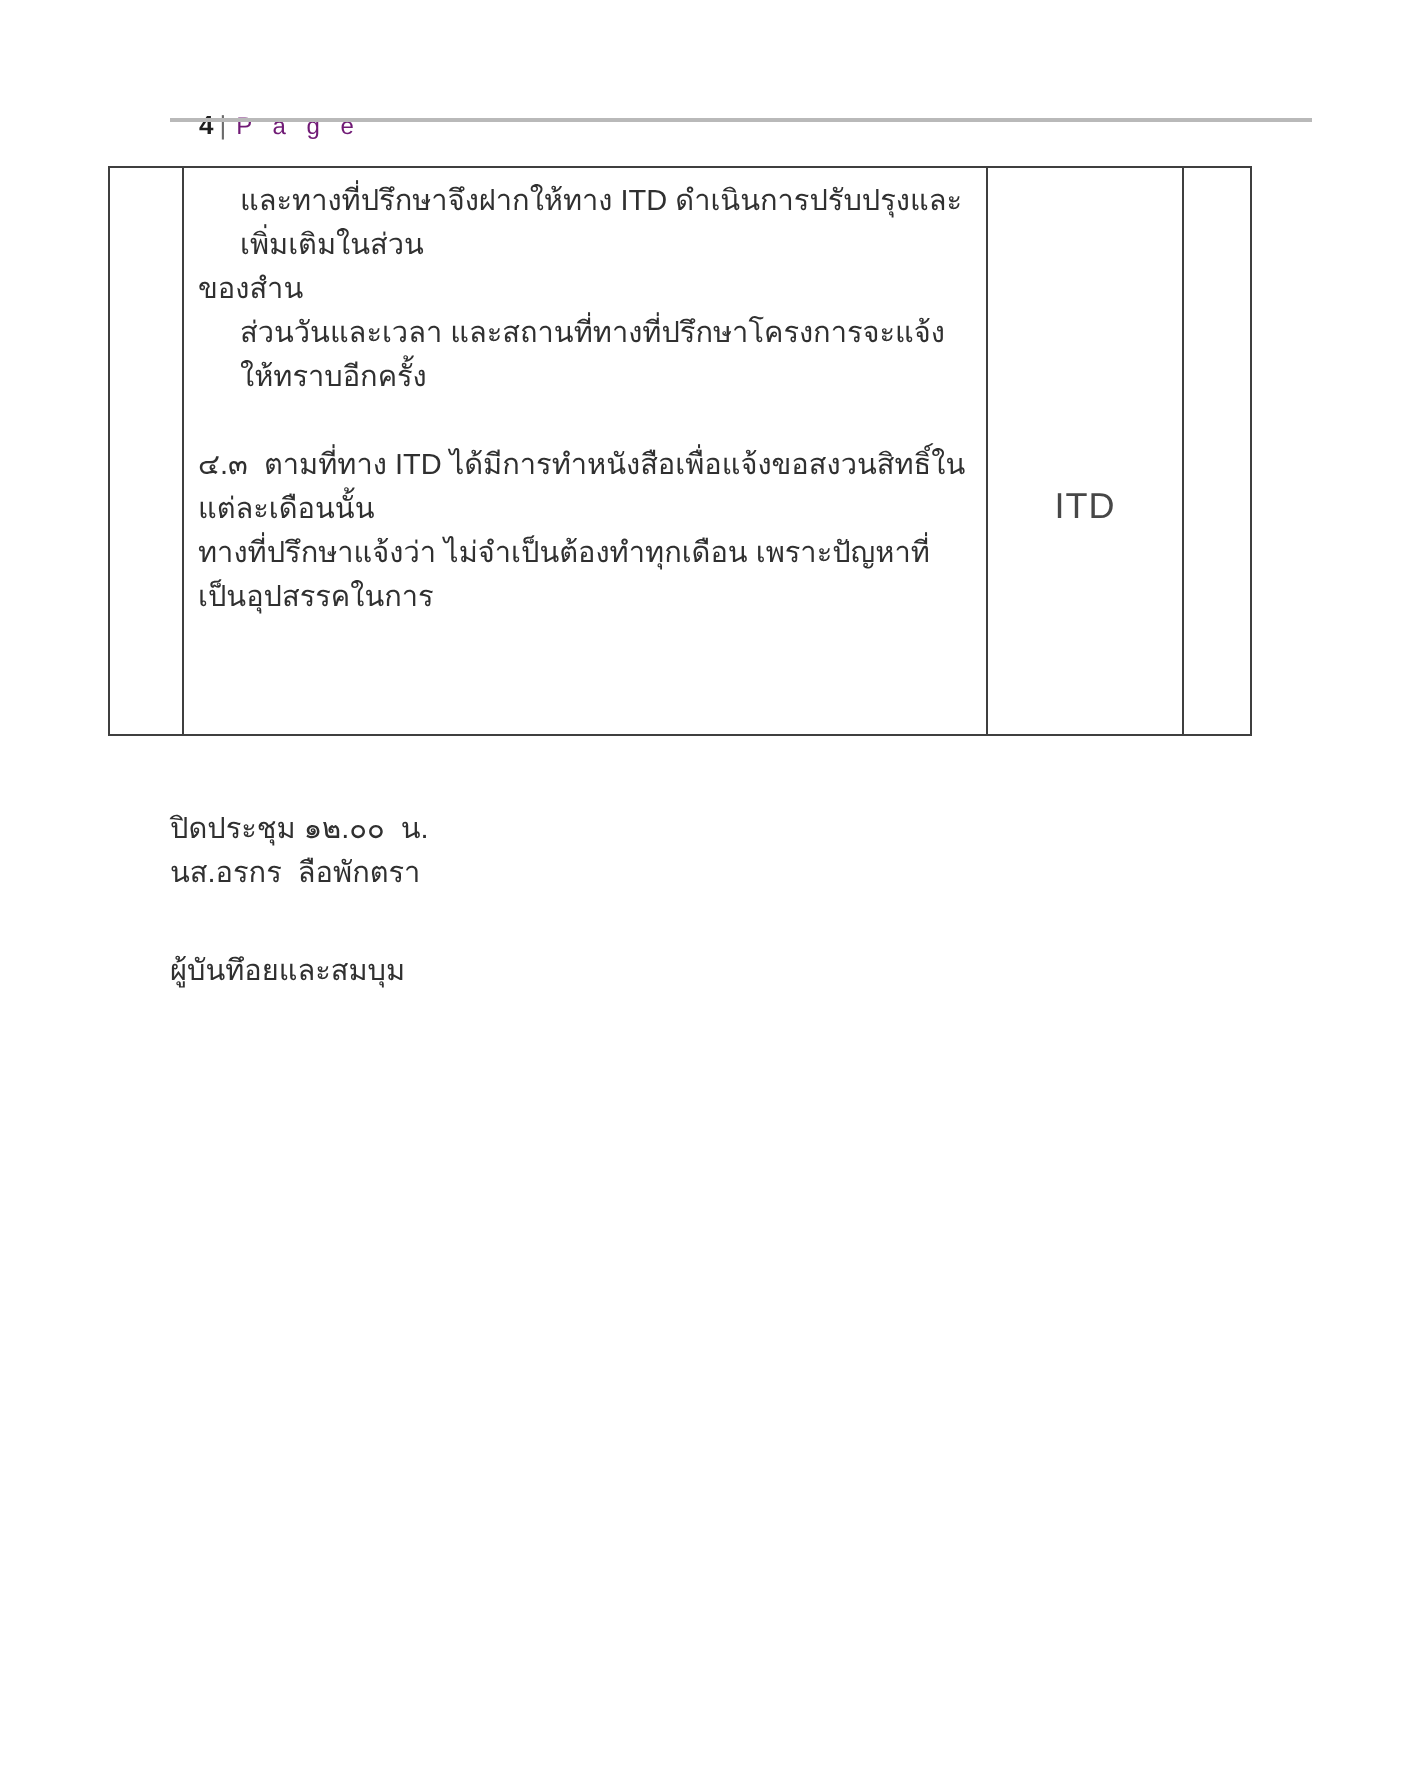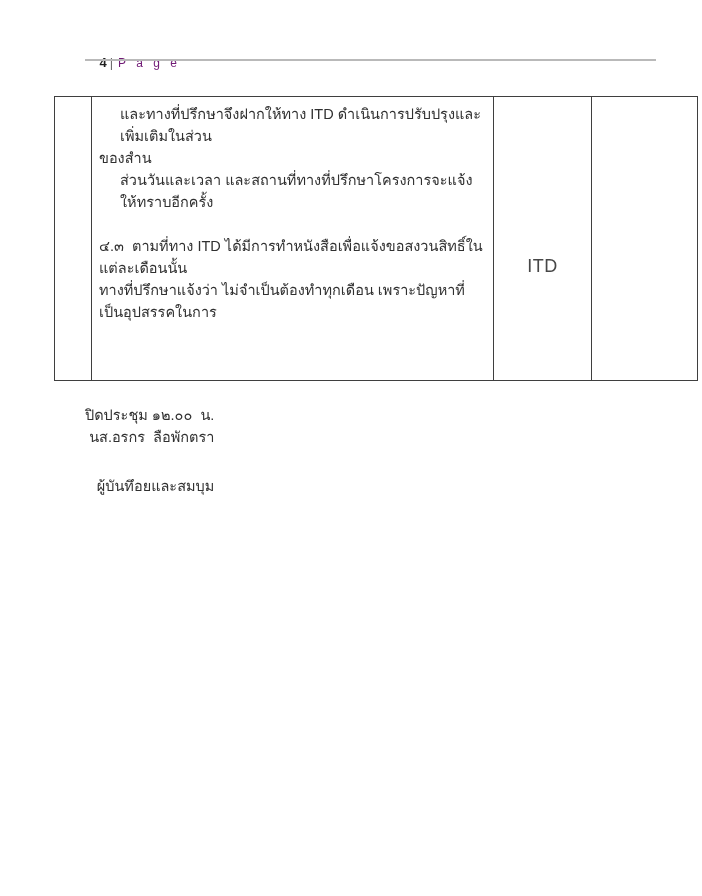--- a/index.html
+++ b/index.html
@@ -29,22 +29,22 @@
     left: 85px;
     top: 59px;
     width: 571px;
     height: 2px;
     background: #b9b9b9;
   }
   
   .mtable {
     position: absolute;
     left: 54px;
-    top: 96px;
-    width: 644px;
+    top: 83px;
+    width: 572px;
     height: 285px;
     border: 1px solid #3f3f3f;
     display: flex;
     overflow: hidden;
   }
   .col { height: 100%; }
   .col-num   { width: 37px;  border-right: 1px solid #3f3f3f; }
   .col-text  { width: 402px; border-right: 1px solid #3f3f3f;
                padding: 6px 8px 0 7px; font-size: 14.5px; line-height: 22px; }
   .col-resp  { width: 98px;  border-right: 1px solid #3f3f3f; text-align: center; }
@@ -60,21 +60,21 @@
     letter-spacing: 0.5px;
   }
   
   .closing {
     position: absolute;
     left: 85px;
     top: 404px;
     font-size: 14.5px;
     line-height: 22px;
   }
-  .closing .cline { white-space: pre-wrap; text-align: right; }
+  .closing .cline { white-space: pre-wrap; }
   .closing .cline + .cline { }
   .closing .cline.role { margin-top: 27px; }
 </style>
 </head>
 <body>
 
 <div class="page">
 
   <div class="hdr">
     <span class="num">4</span><span class="sep">|</span><span class="pg">P a g e</span>

